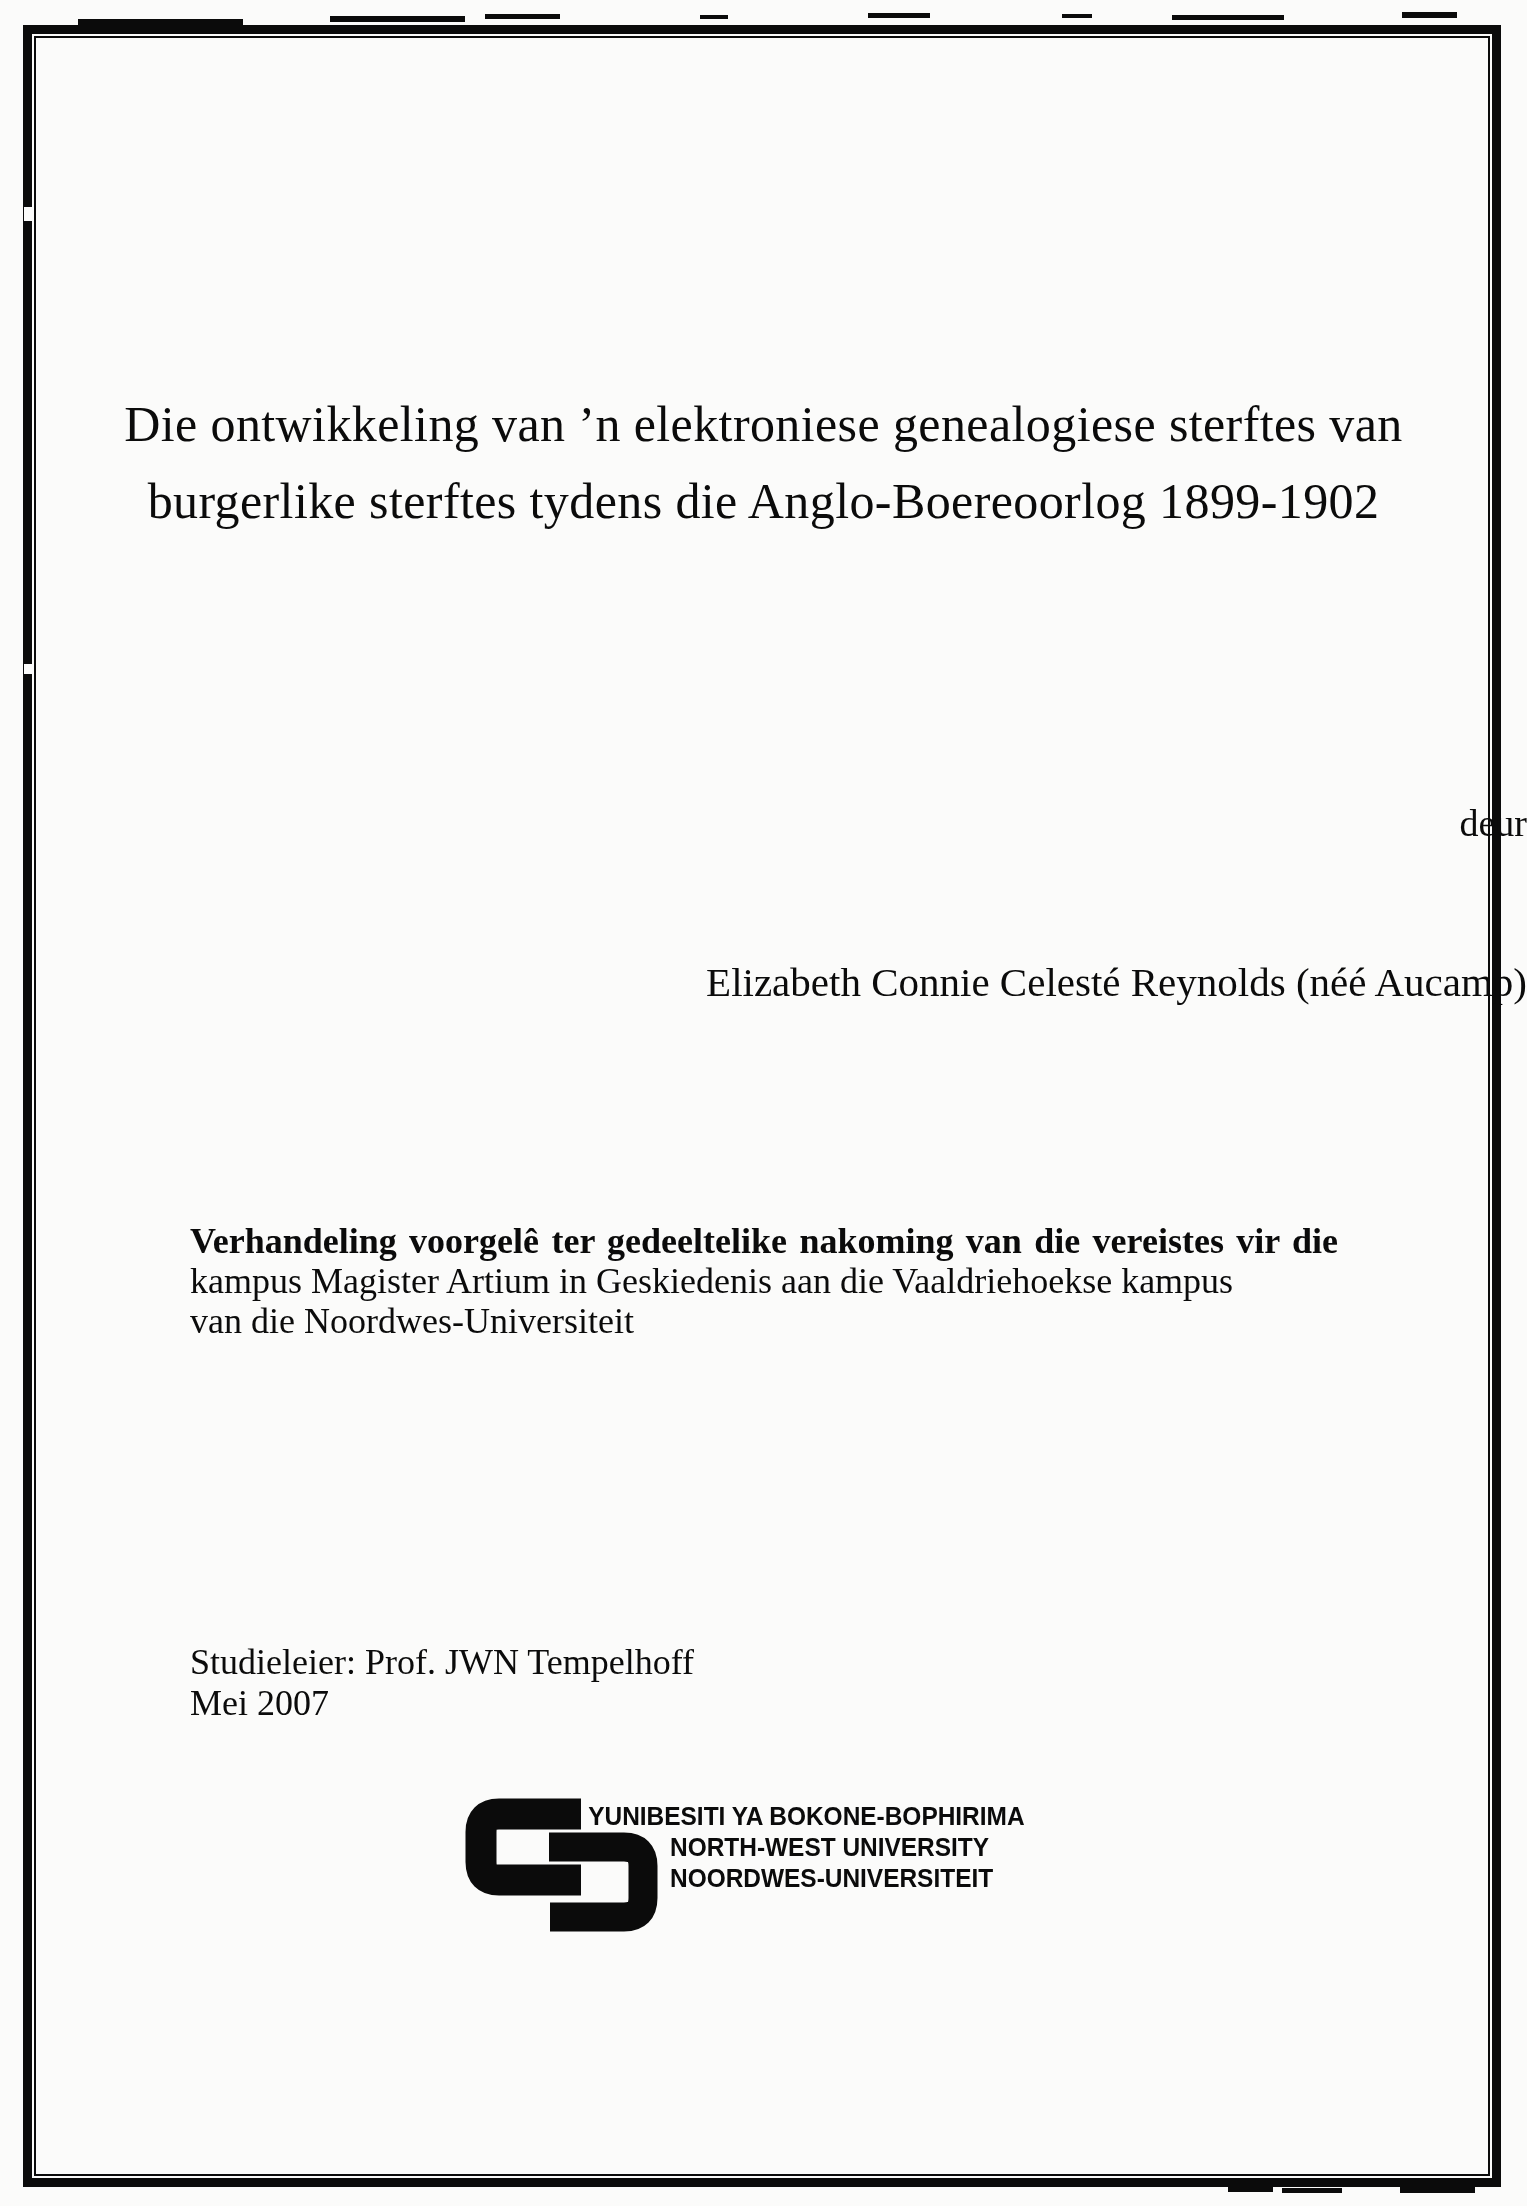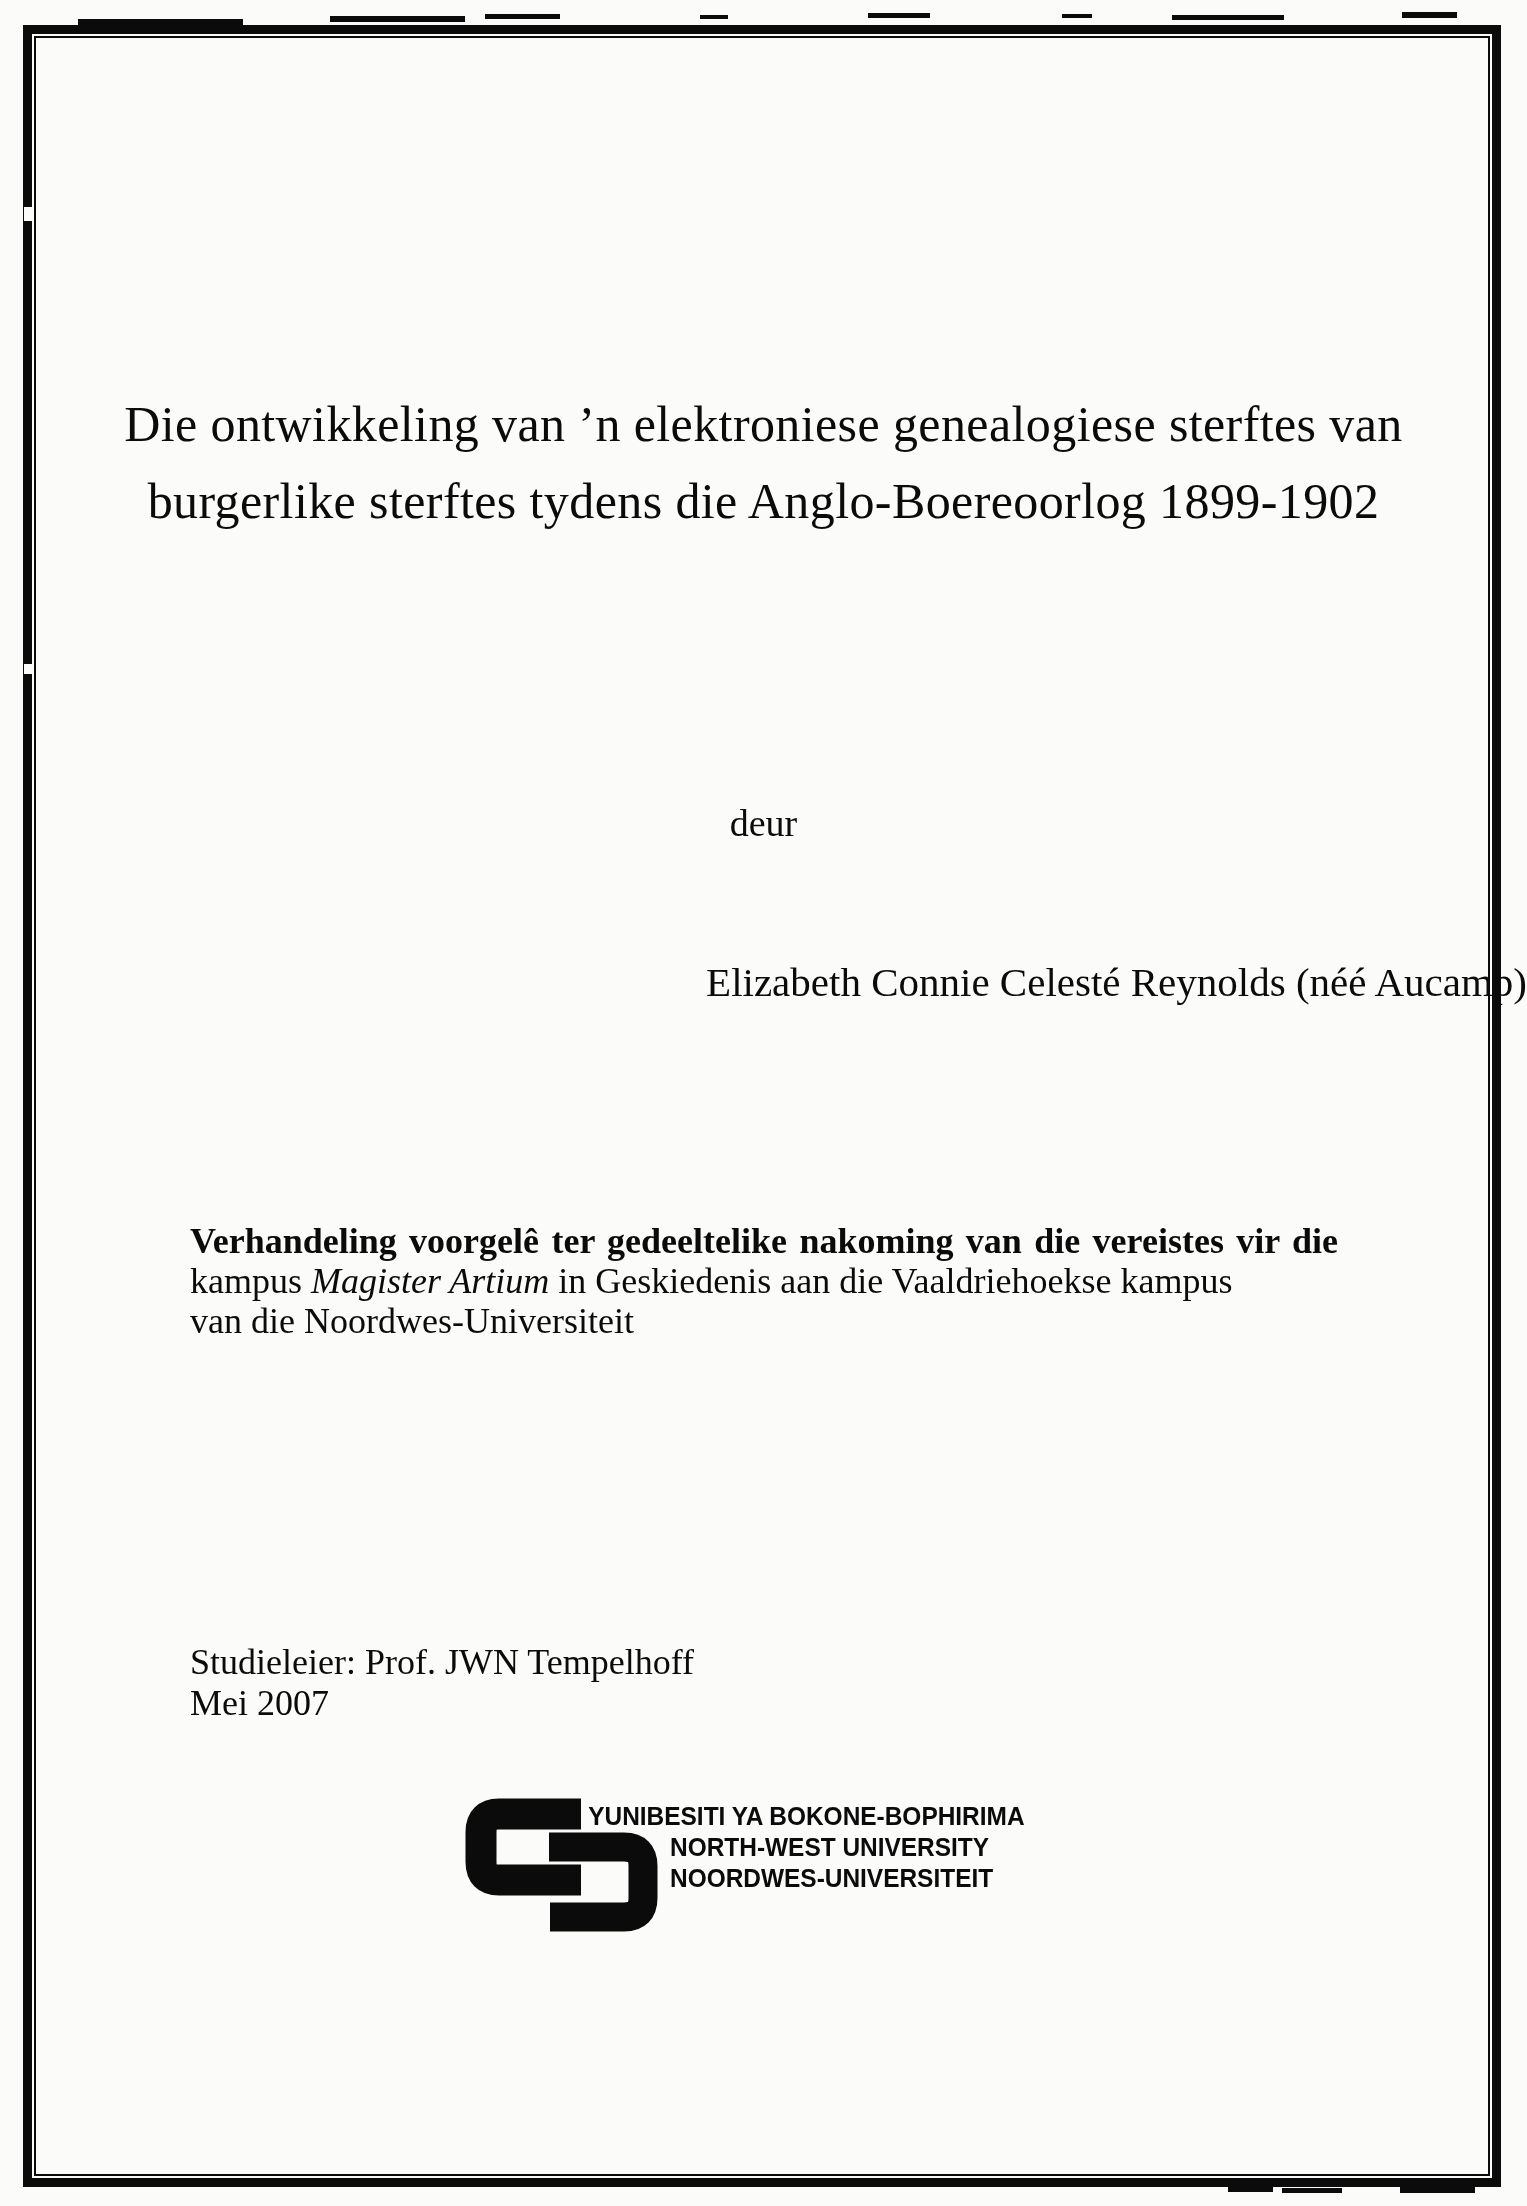--- a/index.html
+++ b/index.html
@@ -23,38 +23,38 @@
     border: 2px solid var(--ink, #0b0b0b);
   }
   .title-block {
     position: absolute; left: 95px; right: 95px; top: 386px;
     text-align: center;
     font-size: 50px; line-height: 77px;
     letter-spacing: 0.4px;
   }
   .byline {
     position: absolute; left: 0; right: 0; top: 801px;
-    text-align: center; font-size: 38px; line-height: 44px;
+    text-align: right; font-size: 38px; line-height: 44px;
   }
   .author {
     position: absolute; left: 0; right: 0; top: 958px;
     text-align: right; font-size: 41px; line-height: 48px;
   }
   .thesis {
     position: absolute; left: 190px; top: 1221px;
     width: 1148px;
     font-size: 36px; line-height: 40px;
     text-align: left;
   }
   .thesis .justified-line {
     text-align: justify;
     text-align-last: justify;
     font-weight: bold;
   }
-  .thesis .italic { font-style: italic; }
+  .thesis .italic { }
   .supervisor-block {
     position: absolute; left: 190px; top: 1642px;
     font-size: 36px; line-height: 41px;
   }
   .logo {
     position: absolute; left: 464px; top: 1797px;
     width: 620px; height: 140px;
   }
   .logo-mark { position: absolute; left: 0; top: 0; }
   .logo-mark svg { display: block; }

